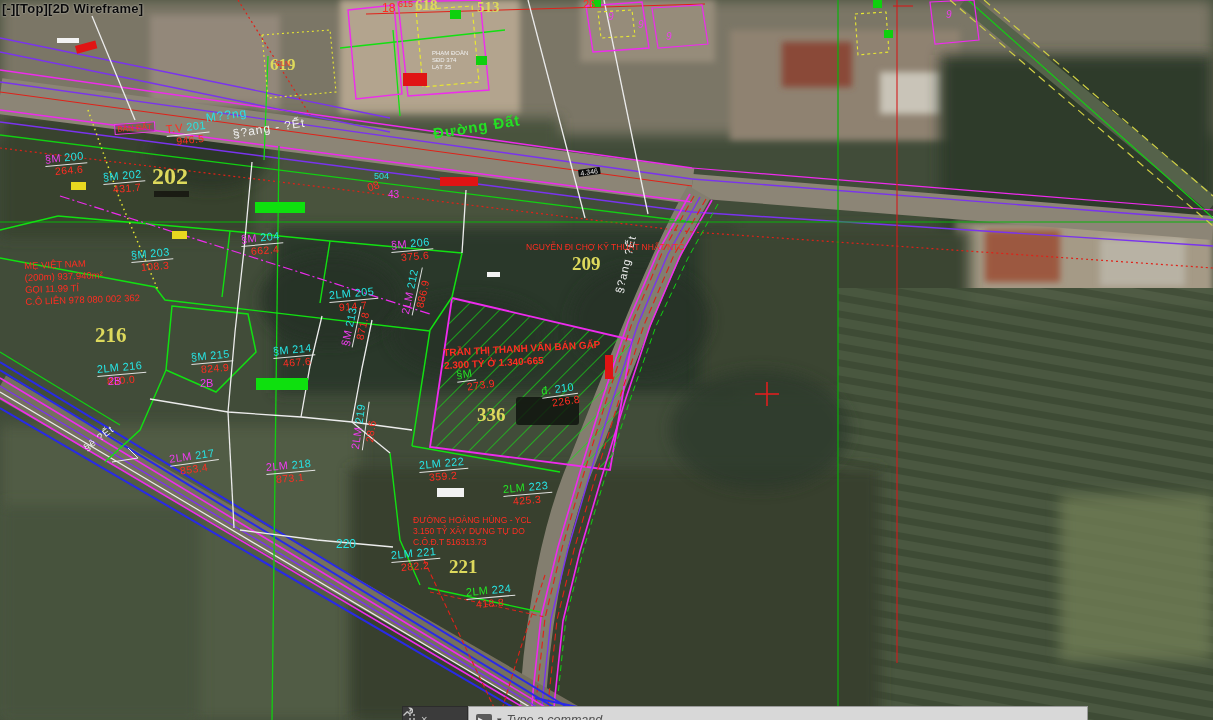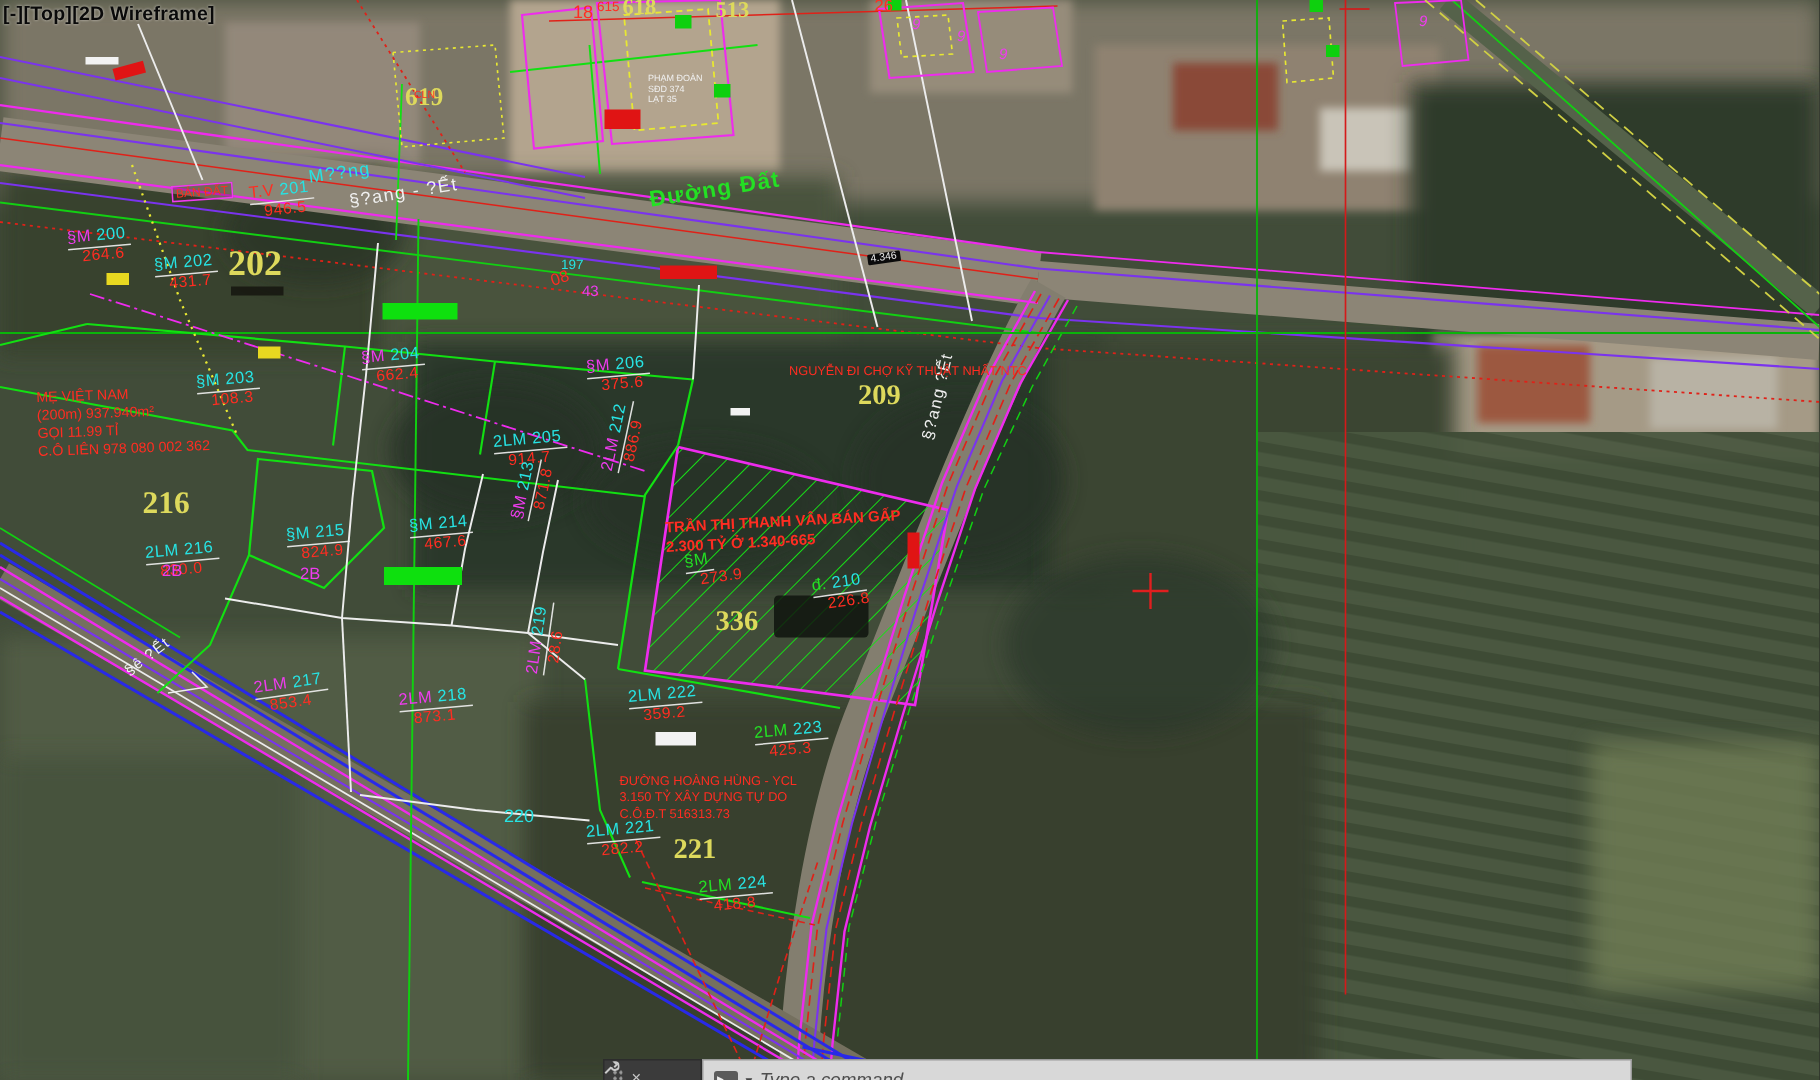--- a/index.html
+++ b/index.html
@@ -236,21 +236,21 @@
       <div class="lbl pnum" style="left: 449px; top: 557px; color: rgb(221, 217, 92); font-size: 19px;">221</div>
       <div class="lbl" style="left: 336px; top: 538px; color: rgb(39, 227, 227); font-size: 12px;">220</div>
       <div class="lbl" style="left: 108px; top: 376px; color: rgb(238, 60, 238); font-size: 11px;">2B</div>
       <div class="lbl" style="left: 200px; top: 378px; color: rgb(238, 60, 238); font-size: 11px;">2B</div>
       <div class="lbl" style="left: 276px; top: 60px; color: rgb(255, 45, 34); font-size: 7px;">CLN</div>
       <div class="lbl" style="left: 382px; top: 2px; color: rgb(255, 45, 34); font-size: 12px;">18</div>
       <div class="lbl" style="left: 398px; top: 0px; color: rgb(255, 45, 34); font-size: 9px;">615</div>
       <div class="lbl" style="left: 583px; top: -1px; color: rgb(255, 45, 34); font-size: 11px;">26</div>
       <div class="lbl" style="left: 366px; top: 183px; transform: rotate(-18deg); color: rgb(255, 45, 34); font-size: 11px;">08</div>
       <div class="lbl" style="left: 388px; top: 190px; color: rgb(238, 60, 238); font-size: 10px;">43</div>
-      <div class="lbl" style="left: 374px; top: 172px; color: rgb(39, 227, 227); font-size: 9px;">197</div>
+      <div class="lbl" style="left: 374px; top: 172px; color: rgb(39, 227, 227); font-size: 9px;">504</div>
       <div class="lbl" style="left: 608px; top: 12px; color: rgb(238, 60, 238); font-size: 10px; font-style: italic;">9</div>
       <div class="lbl" style="left: 638px; top: 20px; color: rgb(238, 60, 238); font-size: 10px; font-style: italic;">9</div>
       <div class="lbl" style="left: 666px; top: 32px; color: rgb(238, 60, 238); font-size: 10px; font-style: italic;">9</div>
       <div class="lbl" style="left: 946px; top: 10px; color: rgb(238, 60, 238); font-size: 10px; font-style: italic;">9</div>
       <div class="lbl chip" style="left: 578px; top: 170px; transform: rotate(-8deg); color: rgb(232, 232, 232); font-size: 7px;">4.346</div>
       <div class="lbl" style="left: 232px; top: 128px; transform: rotate(-9deg); color: rgb(240, 240, 240); font-size: 12px; letter-spacing: 1px;">§?ang - ?Ết</div>
       <div class="lbl" style="left: 205px; top: 112px; transform: rotate(-8deg); color: rgb(39, 227, 227); font-size: 12px; letter-spacing: 1px;">M??ng</div>
       <div class="lbl" style="left: 432px; top: 126px; transform: rotate(-9deg); color: rgb(36, 224, 36); font-size: 15px; font-weight: bold; letter-spacing: 1px;">Đường Đất</div>
       <div class="lbl" style="left: 614px; top: 292px; transform: rotate(-77deg); color: rgb(240, 240, 240); font-size: 11px; letter-spacing: 1px;">§?ang ?Ết</div>
       <div class="lbl" style="left: 82px; top: 445px; transform: rotate(-37deg); color: rgb(240, 240, 240); font-size: 10px; letter-spacing: 1px;">§ê ?Ết</div>

